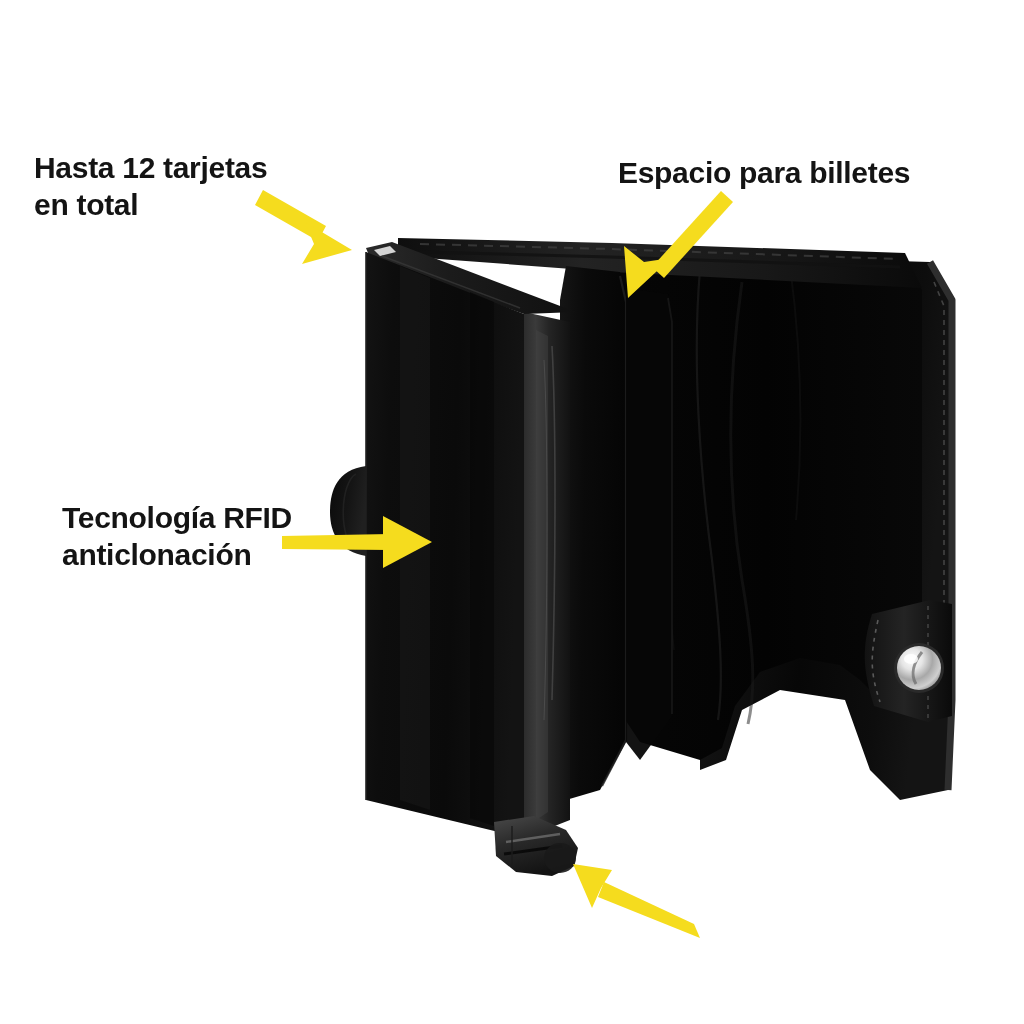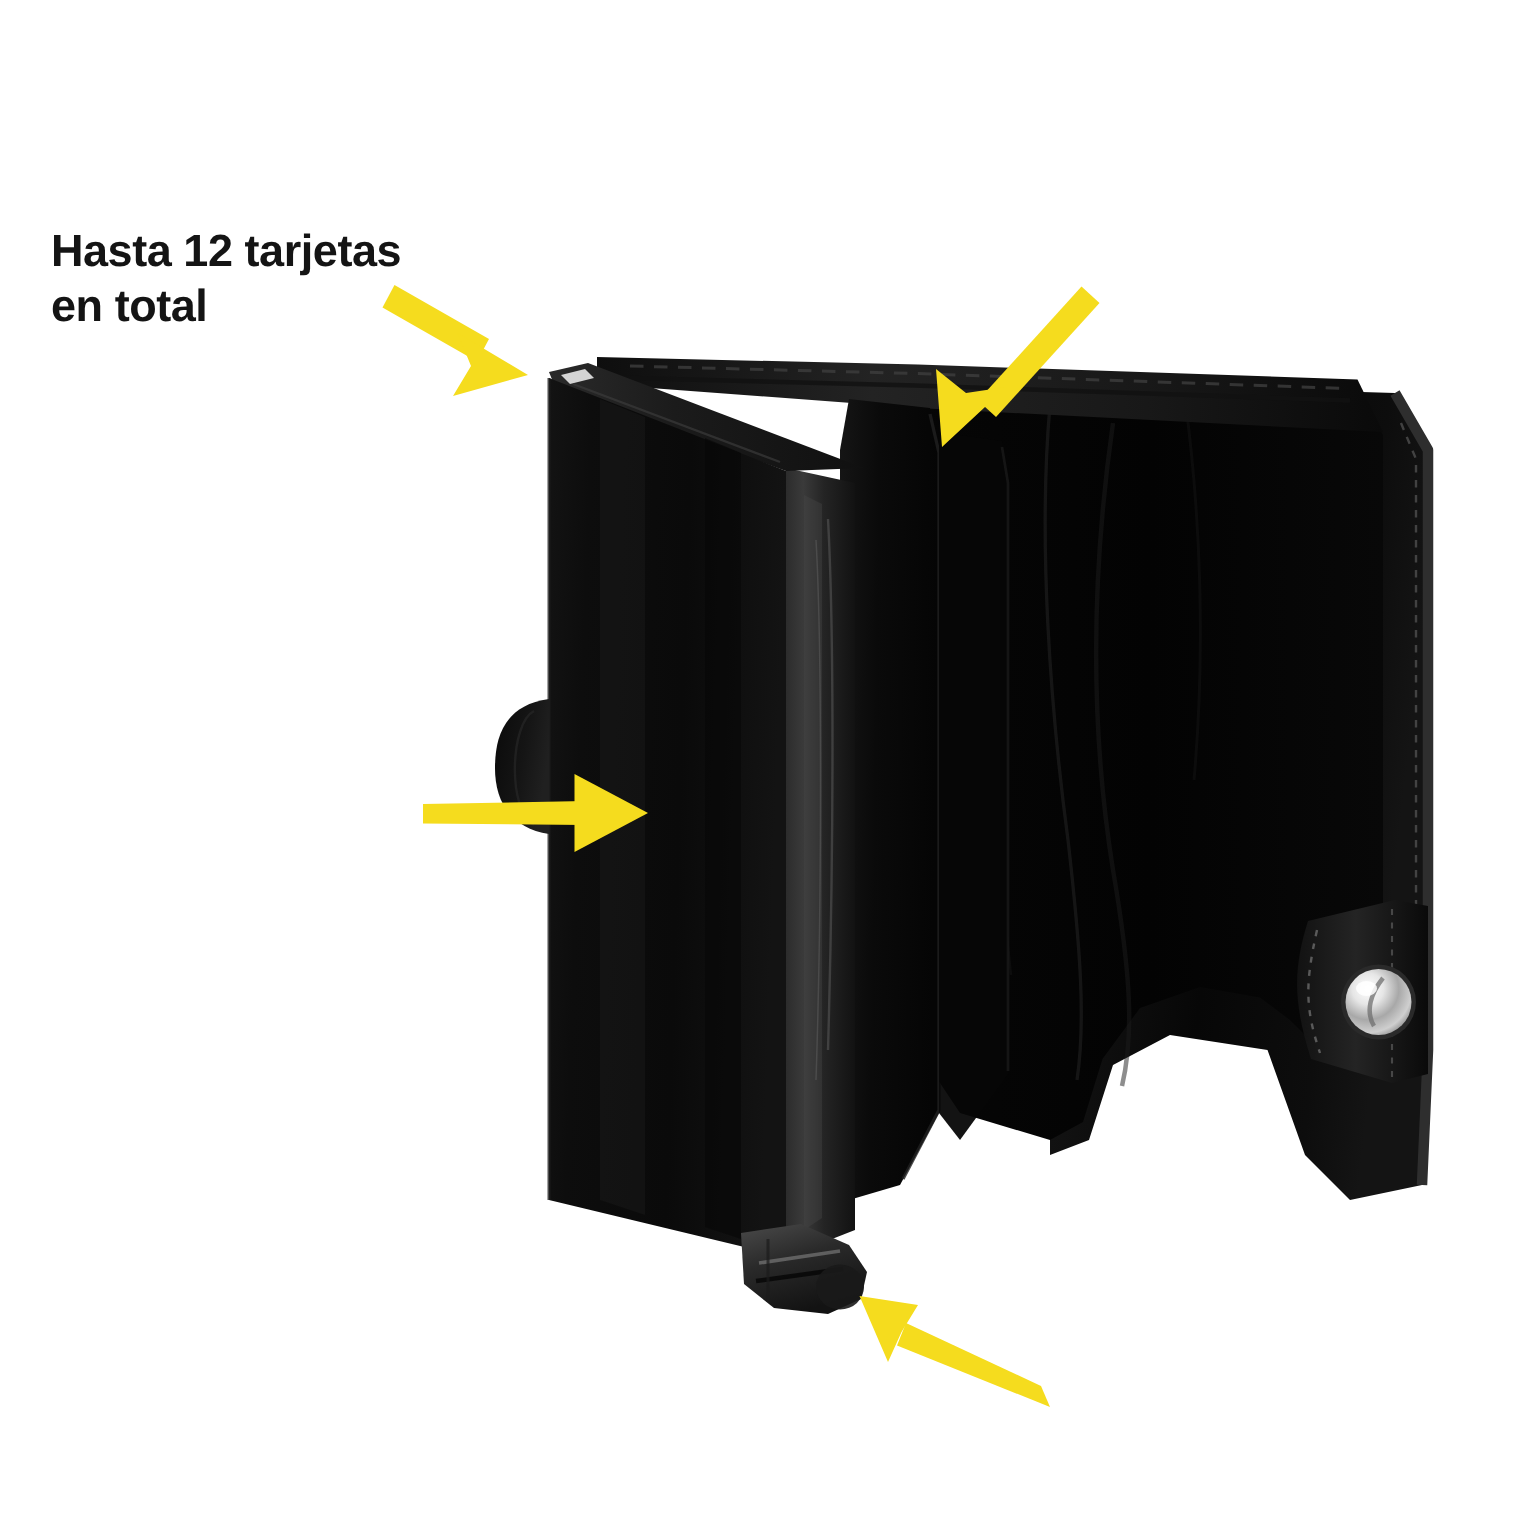--- a/index.html
+++ b/index.html
@@ -286,16 +286,19 @@
       <g>
         <path d="M 700 938 L 694 924 L 604 882 L 598 897 Z"></path>
         <path d="M 612 870 L 573 864 L 592 908 L 601 888 Z"></path>
       </g>
     </g>
   </svg>
 
   <div class="callout" id="label-cards">Hasta 12 tarjetas
 en total</div>
 
-
+  <div class="callout" id="label-bills">Espacio para billetes</div>
+
+  <div class="callout" id="label-rfid">Tecnología RFID
+anticlonación</div>
 
 
 </div>
 
 </body></html>

